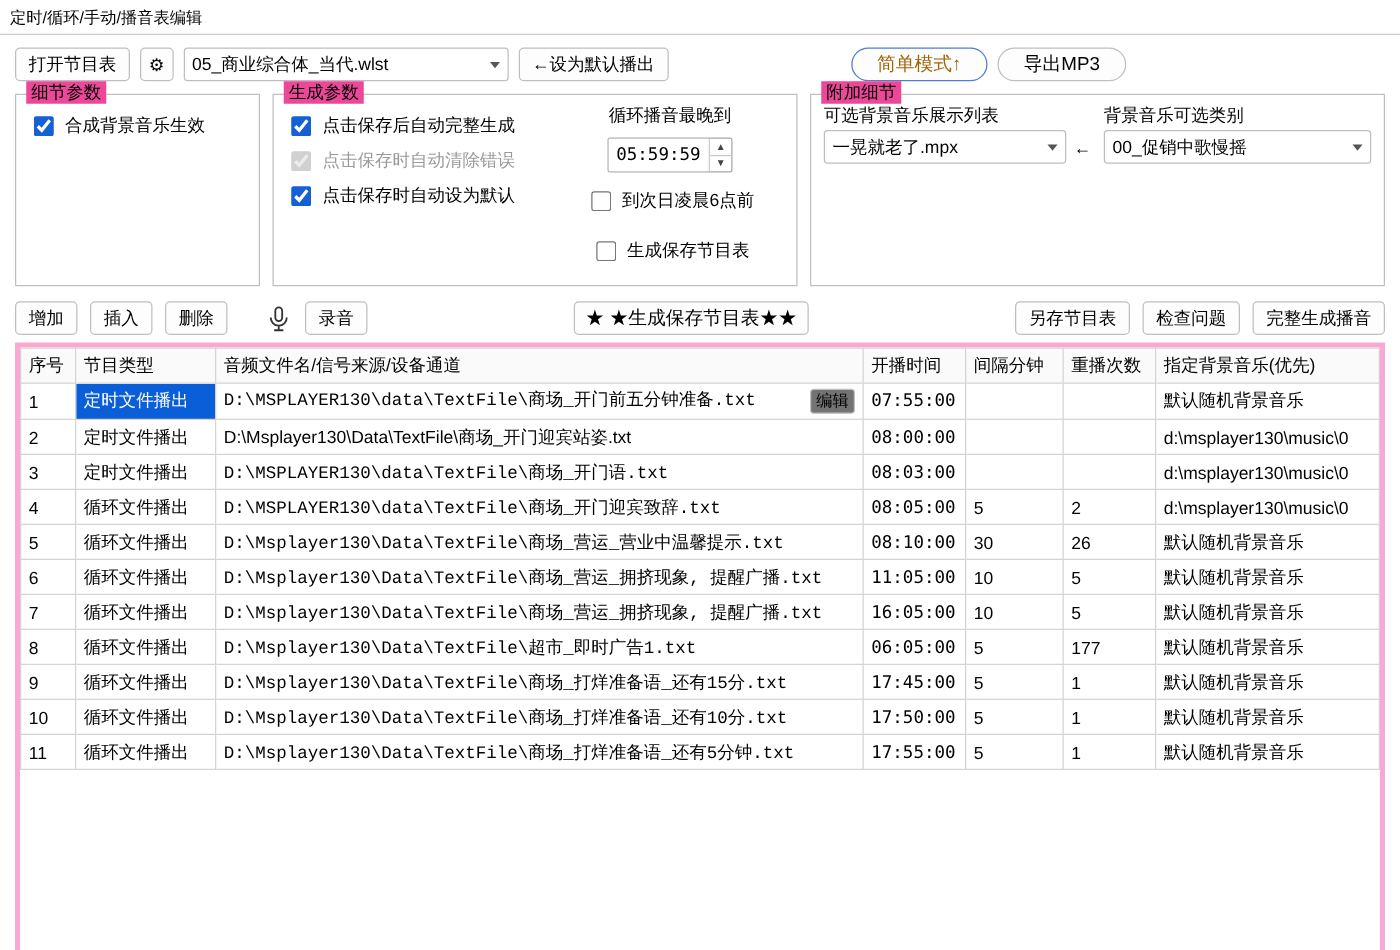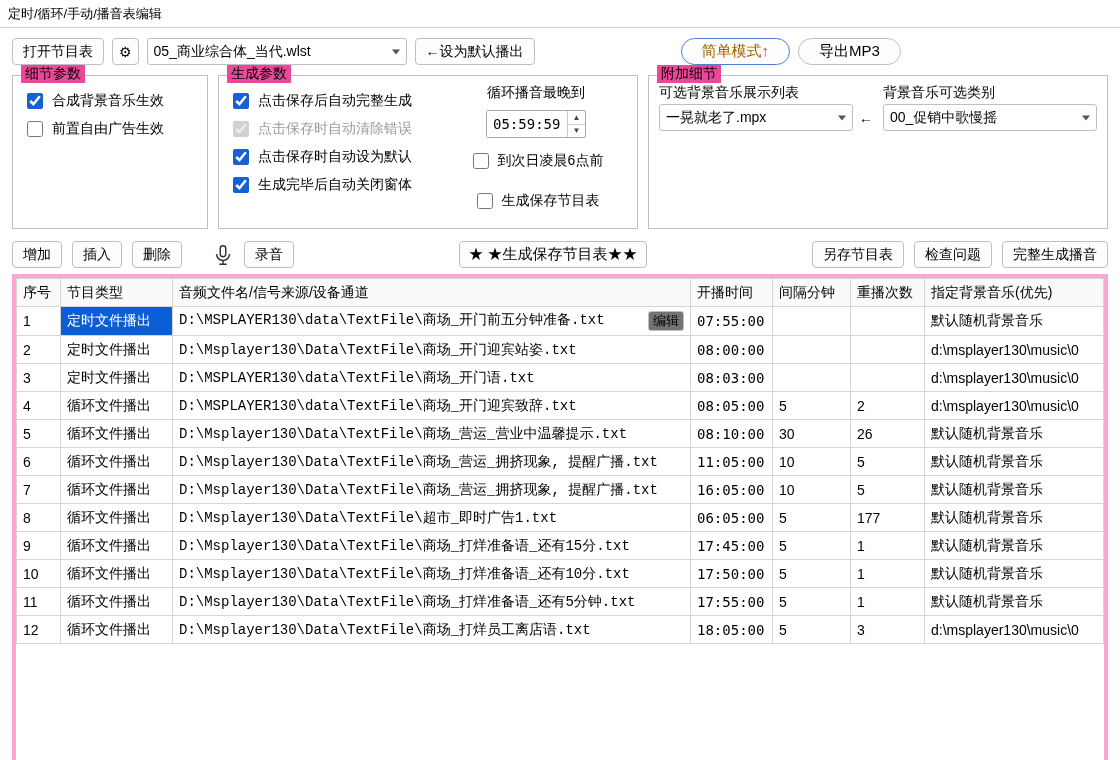--- a/index.html
+++ b/index.html
@@ -83,44 +83,36 @@
     </div>
 
     <div class="uprow">
 
       <div class="fieldset fs1">
         <div class="legend">细节参数</div>
         <label class="check">
             <input type="checkbox" checked="" style="">
             <span>合成背景音乐生效</span>
           </label>
-        <label class="check">
-            <input type="checkbox" style="">
-            <span>前置自由广告生效</span>
-          </label>
       </div>
 
       <div class="fieldset fs2">
         <div class="legend">生成参数</div>
         <div class="gencol">
           <label class="check">
               <input type="checkbox" checked="" style="">
               <span>点击保存后自动完整生成</span>
             </label>
           <label class="check disabled">
               <input type="checkbox" checked="" disabled="" style="">
               <span>点击保存时自动清除错误</span>
             </label>
           <label class="check">
               <input type="checkbox" checked="" style="">
               <span>点击保存时自动设为默认</span>
-            </label>
-          <label class="check">
-              <input type="checkbox" checked="" style="">
-              <span>生成完毕后自动关闭窗体</span>
             </label>
         </div>
         <div class="gencol2">
           <div class="glabel">循环播音最晚到</div>
           <div class="spin">
             <input value="05:59:59" style="">
             <div class="arrbox">
                 <div class="arr">▲</div>
                 <div class="arr">▼</div>
               </div>
@@ -204,21 +196,21 @@
               <td class="hlcell">定时文件播出</td>
               <td><span style="font-family:Consolas,'Courier New',monospace;">D:\MSPLAYER130\data\TextFile\商场_开门前五分钟准备.txt</span><span class="editbtn">编辑</span></td>
               <td style="font-family: Consolas, monospace;">07:55:00</td>
               <td></td>
               <td></td>
               <td>默认随机背景音乐</td>
             </tr>
             <tr>
               <td>2</td>
               <td>定时文件播出</td>
-              <td><span style="font-family:Liberation Mono, monospace;">D:\Msplayer130\Data\TextFile\商场_开门迎宾站姿.txt</span></td>
+              <td><span style="font-family:Liberation Sans, sans-serif;">D:\Msplayer130\Data\TextFile\商场_开门迎宾站姿.txt</span></td>
               <td style="font-family: Consolas, monospace;">08:00:00</td>
               <td></td>
               <td></td>
               <td>d:\msplayer130\music\0</td>
             </tr>
             <tr>
               <td>3</td>
               <td>定时文件播出</td>
               <td><span style="font-family:Consolas,'Courier New',monospace;">D:\MSPLAYER130\data\TextFile\商场_开门语.txt</span></td>
               <td style="font-family: Consolas, monospace;">08:03:00</td>
@@ -291,27 +283,18 @@
             </tr>
             <tr>
               <td>11</td>
               <td>循环文件播出</td>
               <td><span style="font-family:Consolas,'Courier New',monospace;">D:\Msplayer130\Data\TextFile\商场_打烊准备语_还有5分钟.txt</span></td>
               <td style="font-family: Consolas, monospace;">17:55:00</td>
               <td>5</td>
               <td>1</td>
               <td>默认随机背景音乐</td>
             </tr>
-            <tr>
-              <td>12</td>
-              <td>循环文件播出</td>
-              <td><span style="font-family:Consolas,'Courier New',monospace;">D:\Msplayer130\Data\TextFile\商场_打烊员工离店语.txt</span></td>
-              <td style="font-family: Consolas, monospace;">18:05:00</td>
-              <td>5</td>
-              <td>3</td>
-              <td>d:\msplayer130\music\0</td>
-            </tr>
           </tbody>
       </table>
     </div>
 
   </div>
 </div>
 
 </body></html>

